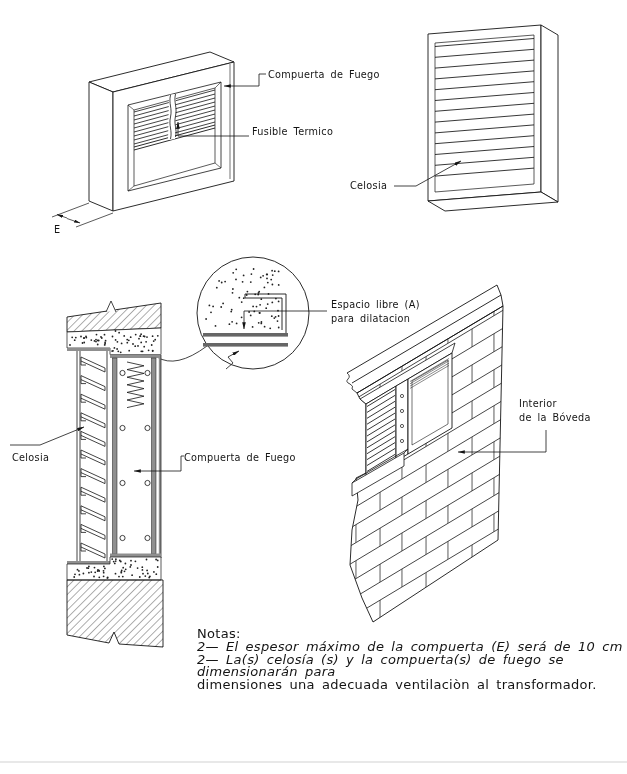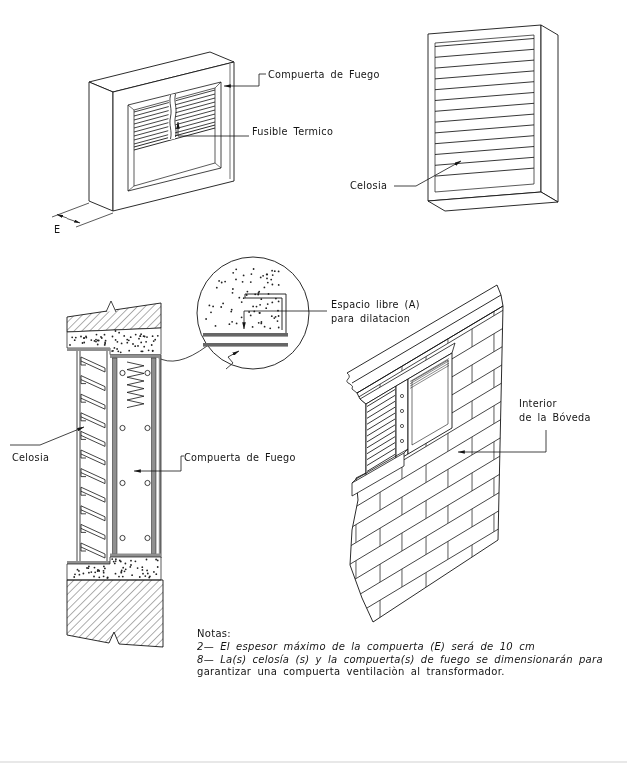--- a/index.html
+++ b/index.html
@@ -1,21 +1,21 @@
 <!DOCTYPE html>
 <html><head>
 <meta charset="utf-8">
 <style>
   html,body{margin:0;padding:0;background:#fff;}
   .canvas{position:relative;width:627px;height:774px;background:#ffffff;overflow:hidden;
           font-family:"DejaVu Sans",sans-serif;}
   .canvas svg{position:absolute;left:0;top:0;}
   svg text{font-family:"DejaVu Sans",sans-serif;font-size:9.7px;letter-spacing:.3px;
            word-spacing:2.4px;fill:#141414;}
-  .notes{position:absolute;left:197px;top:628px;width:428px;font-size:10px;
+  .notes{position:absolute;left:197px;top:628px;width:428px;font-size:13px;
          line-height:12.6px;letter-spacing:.3px;word-spacing:2.7px;color:#141414;}
   .notes .title{margin-bottom:.5px;}
   .gap{font-style:italic;}
   .bottom-rule{position:absolute;left:0;top:761px;width:627px;height:2px;background:#e8e8e8;}
 </style>
 </head>
 <body>
 
 <div class="canvas">
 <svg id="art" width="627" height="774" viewBox="0 0 627 774">
@@ -496,18 +496,18 @@
 
     <polyline points="546,430 546,452 458,452" stroke-width="0.8" marker-end="url(#arr)"></polyline>
     <text x="519" y="407" stroke="none">Interior</text>
     <text x="519" y="421" stroke="none">de la Bóveda</text>
   </g>
 </svg>
 
 <div class="notes">
   <div class="title">Notas:</div>
   <div class="gap">2—  El espesor máximo de la compuerta (E) será de 10 cm</div>
-  <div class="gap">8—  La(s) celosía (s) y la compuerta(s) de fuego se dimensionarán para</div>
-  <div>garantizar una compuerta ventilaciòn al transformador.</div>
+  <div class="gap">2—  La(s) celosía (s) y la compuerta(s) de fuego se dimensionarán para</div>
+  <div>dimensiones una adecuada ventilaciòn al transformador.</div>
 </div>
 
 <div class="bottom-rule"></div>
 </div>
 
 </body></html>

